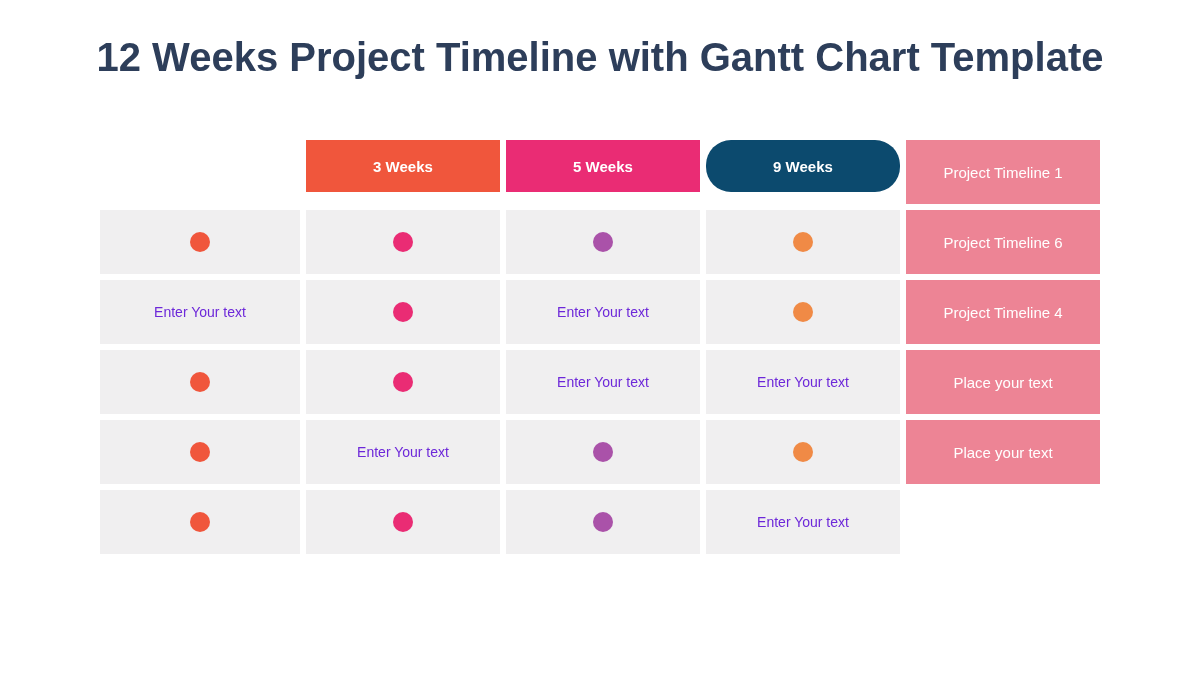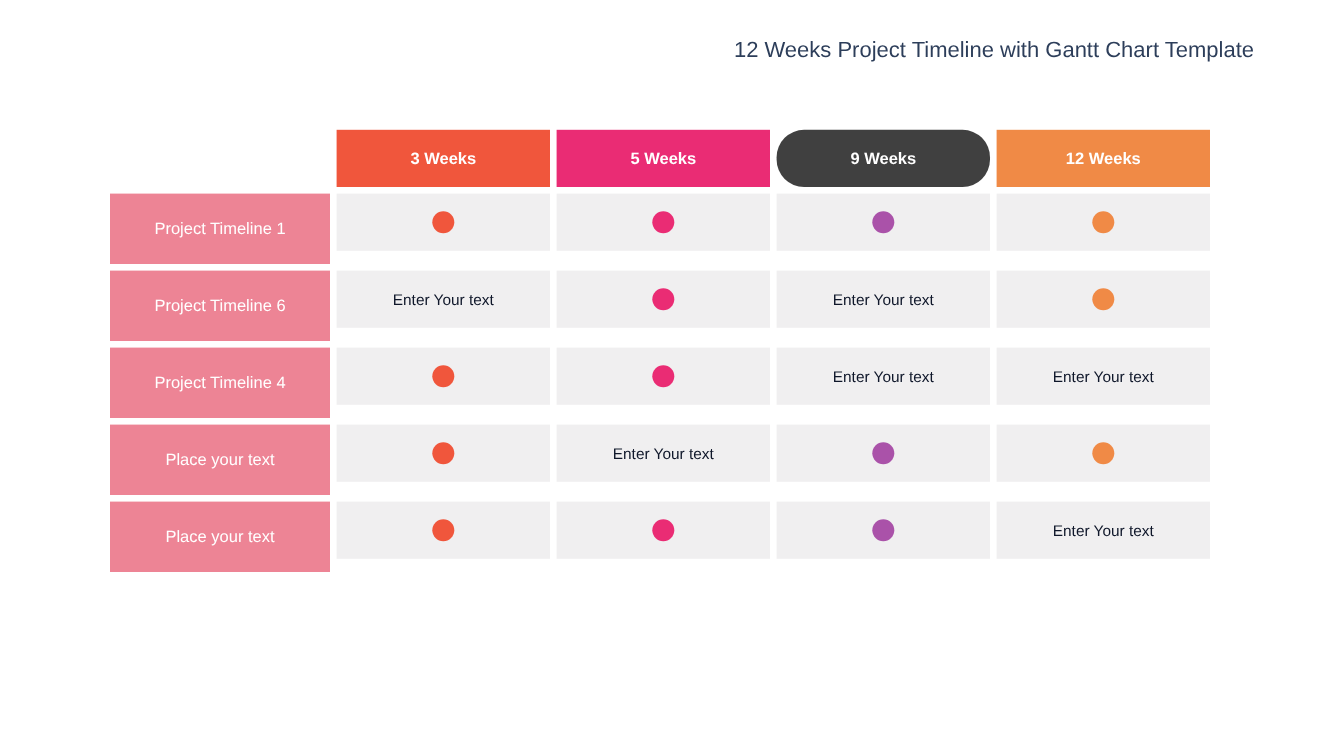--- a/index.html
+++ b/index.html
@@ -4,24 +4,24 @@
   <style>
     * { margin: 0; padding: 0; box-sizing: border-box; }
     body {
       width: 1200px;
       height: 675px;
       background: #fff;
       font-family: Arial, Helvetica, sans-serif;
       padding: 30px 60px;
     }
     .title {
-      font-size: 20px;
-      font-weight: 400;
+      font-size: 40px;
+      font-weight: 700;
       color: #2d3e5a;
-      text-align: right;
+      text-align: center;
       margin-bottom: 60px;
       margin-top: 5px;
     }
     .grid {
       display: grid;
       grid-template-columns: 200px repeat(4, 1fr);
       gap: 6px;
       width: 1000px;
       margin: 8px auto;
     }
@@ -45,41 +45,40 @@
       display: flex;
       align-items: center;
       justify-content: center;
       height: 64px;
     }
     .cell {
       background: #f0eff0;
       display: flex;
       align-items: center;
       justify-content: center;
-      height: 52px;
+      height: 64px;
       font-size: 14px;
-      color: #0f172a;
+      color: #6d28d9;
     }
     .dot {
       width: 20px;
       height: 20px;
       border-radius: 50%;
     }
   </style>
 </head>
 <body>
 
 <h1 class="title">12 Weeks Project Timeline with Gantt Chart Template</h1>
 
 <div class="grid" id="grid">
     <div class="corner"></div>
     <div class="col-header" style="background: rgb(240, 86, 60);">3 Weeks</div>
     <div class="col-header" style="background: rgb(234, 44, 116);">5 Weeks</div>
-    <div class="col-header" style="background: #404040; border-radius: 25px;">9 Weeks</div>
-    <div class="col-header" style="background: rgb(240, 138, 70);">12 Weeks</div>
+    <div class="col-header" style="background: #0c4a6e; border-radius: 25px;">9 Weeks</div>
     <div class="row-header">Project Timeline 1</div>
     <div class="cell">
       <div class="dot" style="background: rgb(240, 86, 60);"></div>
     </div>
     <div class="cell">
       <div class="dot" style="background: rgb(234, 44, 116);"></div>
     </div>
     <div class="cell">
       <div class="dot" style="background: rgb(170, 82, 169);"></div>
     </div>

